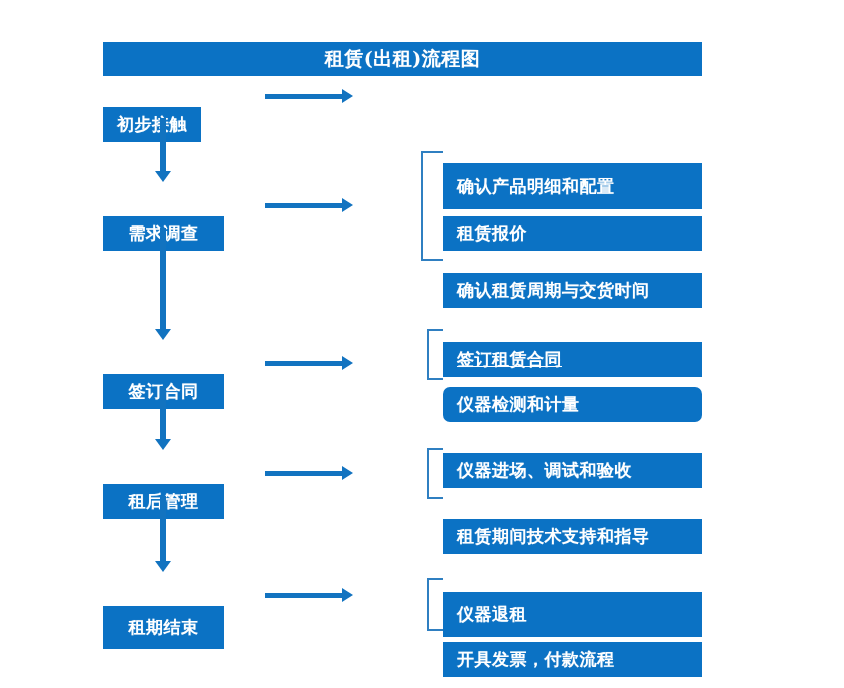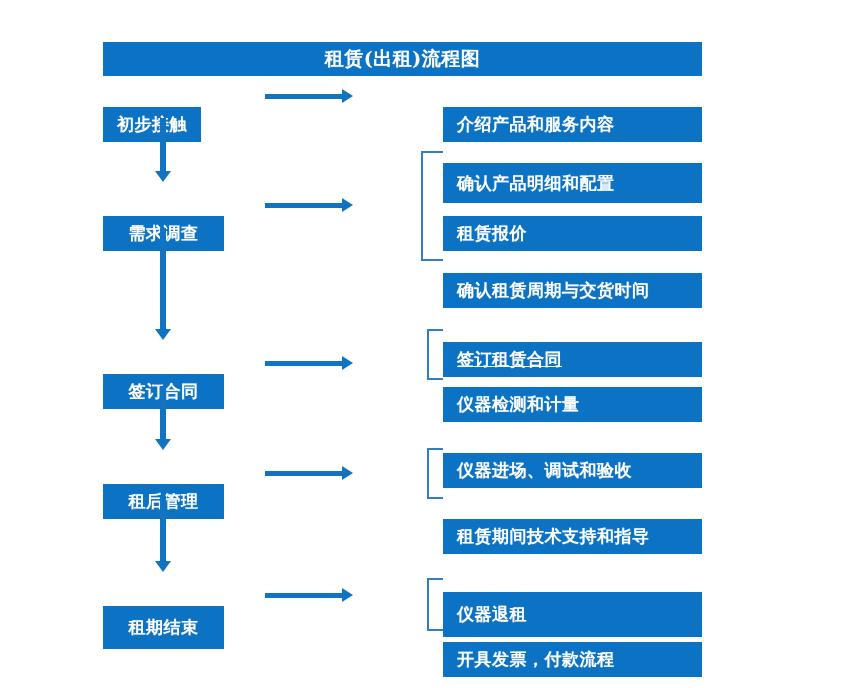--- a/index.html
+++ b/index.html
@@ -158,31 +158,30 @@
   </div>
 
   <div class="bracket" style="left:421px; top:151px; width:22px; height:110px;"></div>
 
   <div class="bracket" style="left:427px; top:329px; width:16px; height:51px;"></div>
 
   <div class="bracket" style="left:427px; top:448px; width:16px; height:51px;"></div>
 
   <div class="bracket" style="left:427px; top:578px; width:16px; height:53px;"></div>
 
-  <div class="box detail-box" style="left:443px; top:78px; width:259px; height:35px;">介绍产品和服务内容</div>
 
-  <div class="box detail-box" style="left:443px; top:134px; width:259px; height:40px;font-family:Liberation Mono, monospace;">确认产品明细和配置</div>
+  <div class="box detail-box" style="left:443px; top:134px; width:259px; height:46px;font-family:Liberation Mono, monospace;">确认产品明细和配置</div>
 
   <div class="box detail-box" style="left:443px; top:187px; width:259px; height:35px;">租赁报价</div>
 
   <div class="box detail-box" style="left:443px; top:244px; width:259px; height:35px;">确认租赁周期与交货时间</div>
 
   <div class="box detail-box" style="left:443px; top:313px; width:259px; height:35px;text-decoration:underline;">签订租赁合同</div>
 
-  <div class="box detail-box" style="left:443px; top:358px; width:259px; height:35px;">仪器检测和计量</div>
+  <div class="box detail-box" style="left:443px; top:358px; width:259px; height:35px;border-radius:7px;">仪器检测和计量</div>
 
   <div class="box detail-box" style="left:443px; top:424px; width:259px; height:35px;">仪器进场、调试和验收</div>
 
   <div class="box detail-box" style="left:443px; top:490px; width:259px; height:35px;">租赁期间技术支持和指导</div>
 
   <div class="box detail-box" style="left:443px; top:563px; width:259px; height:45px;">仪器退租</div>
 
   <div class="box detail-box" style="left:443px; top:613px; width:259px; height:35px;">开具发票，付款流程</div>
 
 </div>

